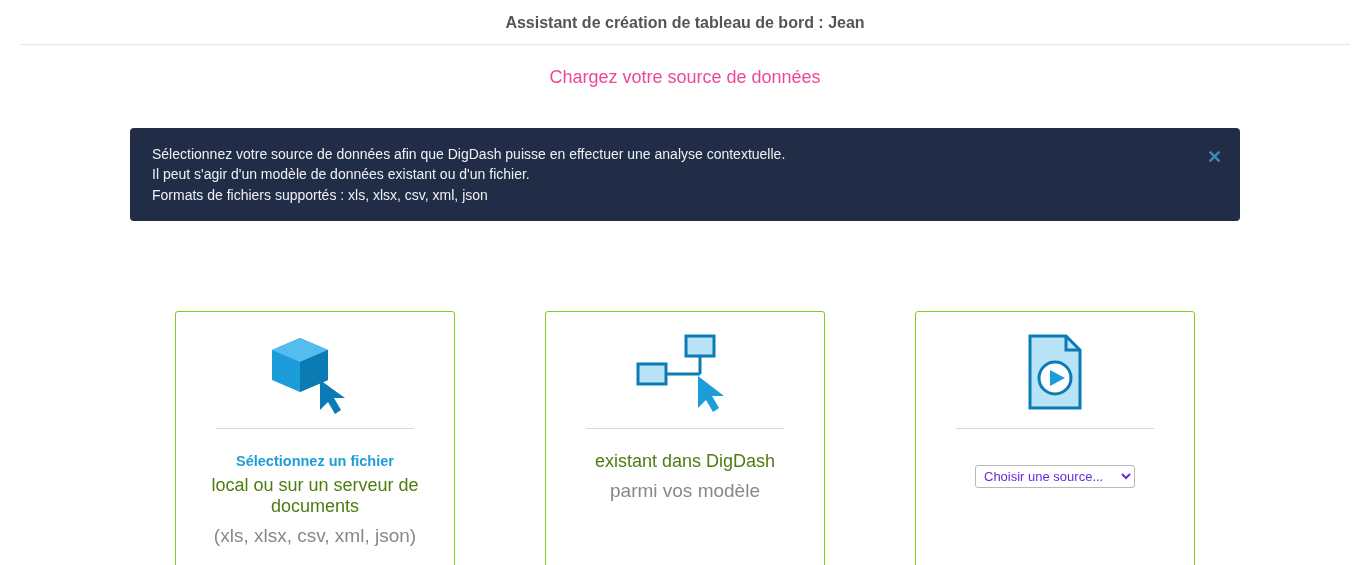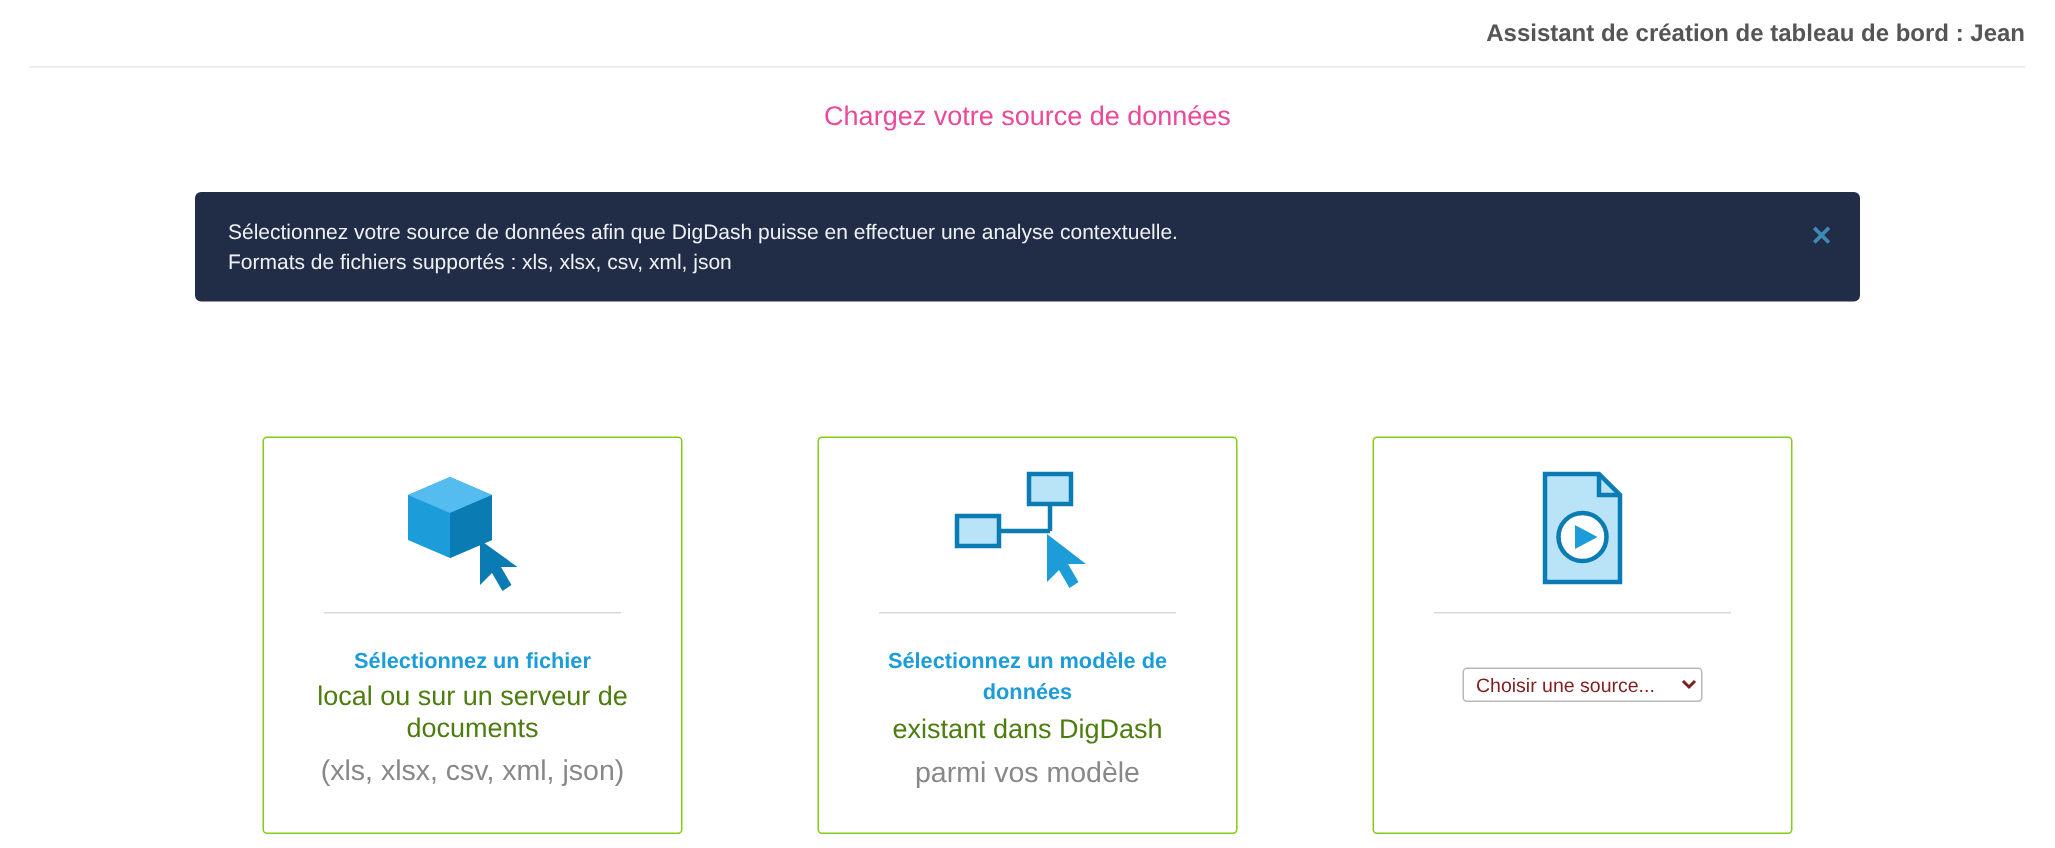--- a/index.html
+++ b/index.html
@@ -12,21 +12,20 @@
   .header {
     text-align: center;
     padding: 14px 0 12px;
     border-bottom: 1px solid #e6e6e6;
     margin: 0 20px;
   }
   .header h1 {
     font-size: 16px;
     font-weight: 600;
     color: #555;
-    text-align: right;
   }
   .subtitle {
     text-align: center;
     padding: 22px 0 10px;
     font-size: 18px;
     color: #ec4899;
   }
   .info-bar {
     margin: 30px 130px 14px;
     background: #212d47;
@@ -90,34 +89,35 @@
     margin-top: 8px;
   }
   .demo-select {
     margin-top: 14px;
     width: 160px;
     font-size: 13px;
     padding: 2px 4px;
     border: 1px solid #b8b8b8;
     border-radius: 3px;
     background: #fff;
-    color: #7f1d1d;
+    color: #6d28d9;
   }
 </style>
 </head>
 <body>
 
 <div class="header">
   <h1>Assistant de création de tableau de bord : Jean</h1>
 </div>
 
 <div class="subtitle">Chargez votre source de données</div>
 
 <div class="info-bar">
   <div>Sélectionnez votre source de données afin que DigDash puisse en effectuer une analyse contextuelle.</div>
+  <div>Il peut s'agir d'un modèle de données existant ou d'un fichier.</div>
   <div>Formats de fichiers supportés : xls, xlsx, csv, xml, json</div>
   <span class="info-close">✕</span>
 </div>
 
 <div class="cards">
 
   <div class="card">
     <div class="card-icon">
       <svg width="100" height="86" viewBox="0 0 100 86">
 
@@ -144,23 +144,20 @@
 
         <rect x="8" y="32" width="28" height="20" fill="#b9e3f7" stroke="#0b7bb3" stroke-width="3"></rect>
 
         <line x1="70" y1="24" x2="70" y2="42" stroke="#0b7bb3" stroke-width="3"></line>
         <line x1="36" y1="42" x2="70" y2="42" stroke="#0b7bb3" stroke-width="3"></line>
 
         <path d="M68 44 L68 76 L76 68 L83 80 L89 76 L82 64 L94 64 Z" fill="#1c9cd9"></path>
       </svg>
     </div>
     <div class="card-divider"></div>
-    <div class="card-title">
-      <span class="accent">Sélectionnez un modèle de données</span>
-    </div>
     <div class="card-sub">existant dans DigDash</div>
     <div class="card-note">parmi vos modèle</div>
   </div>
 
   <div class="card">
     <div class="card-icon">
       <svg width="70" height="86" viewBox="0 0 70 86">
 
         <path d="M10 4 L46 4 L60 18 L60 76 L10 76 Z" fill="#b9e3f7" stroke="#0b7bb3" stroke-width="3"></path>
         <path d="M46 4 L46 18 L60 18" fill="none" stroke="#0b7bb3" stroke-width="3"></path>

